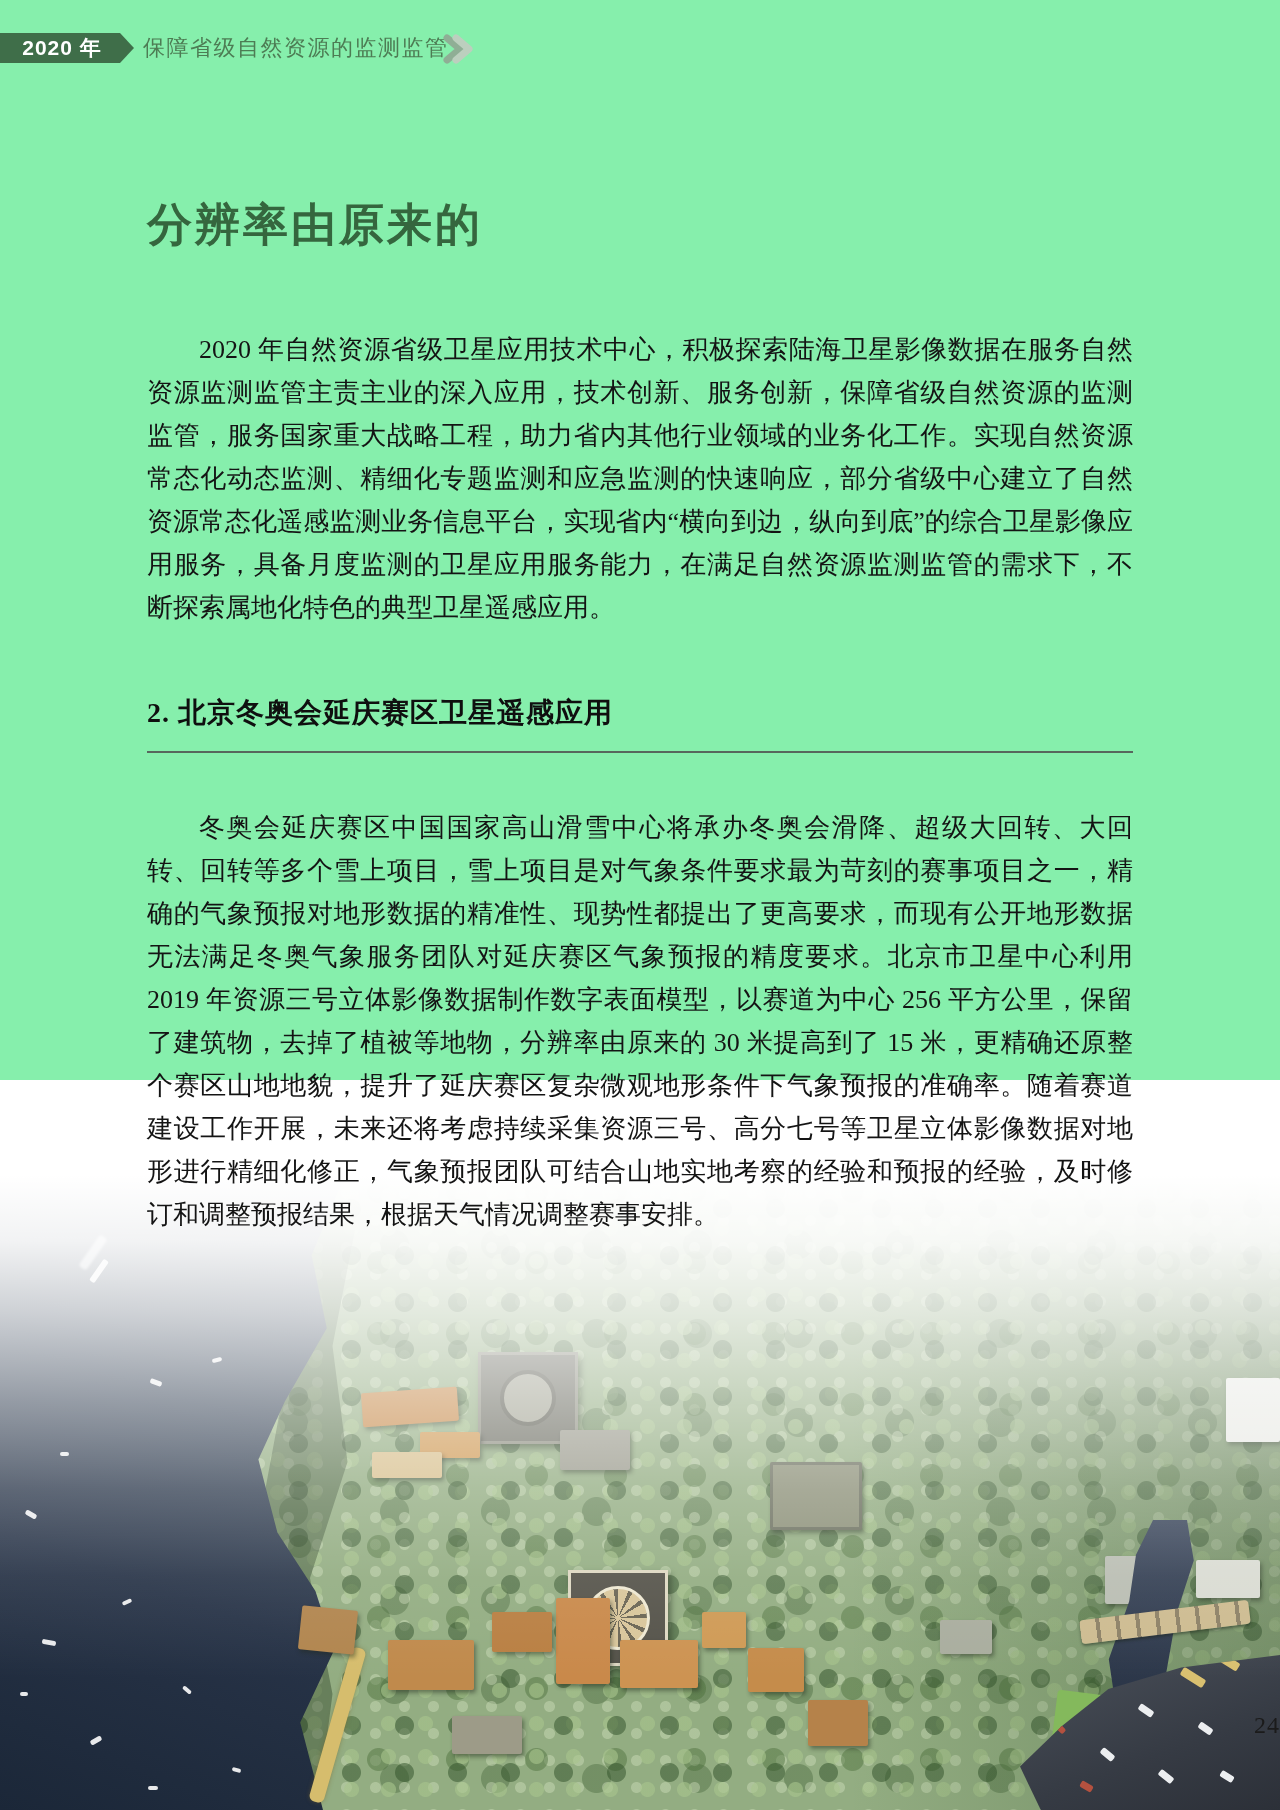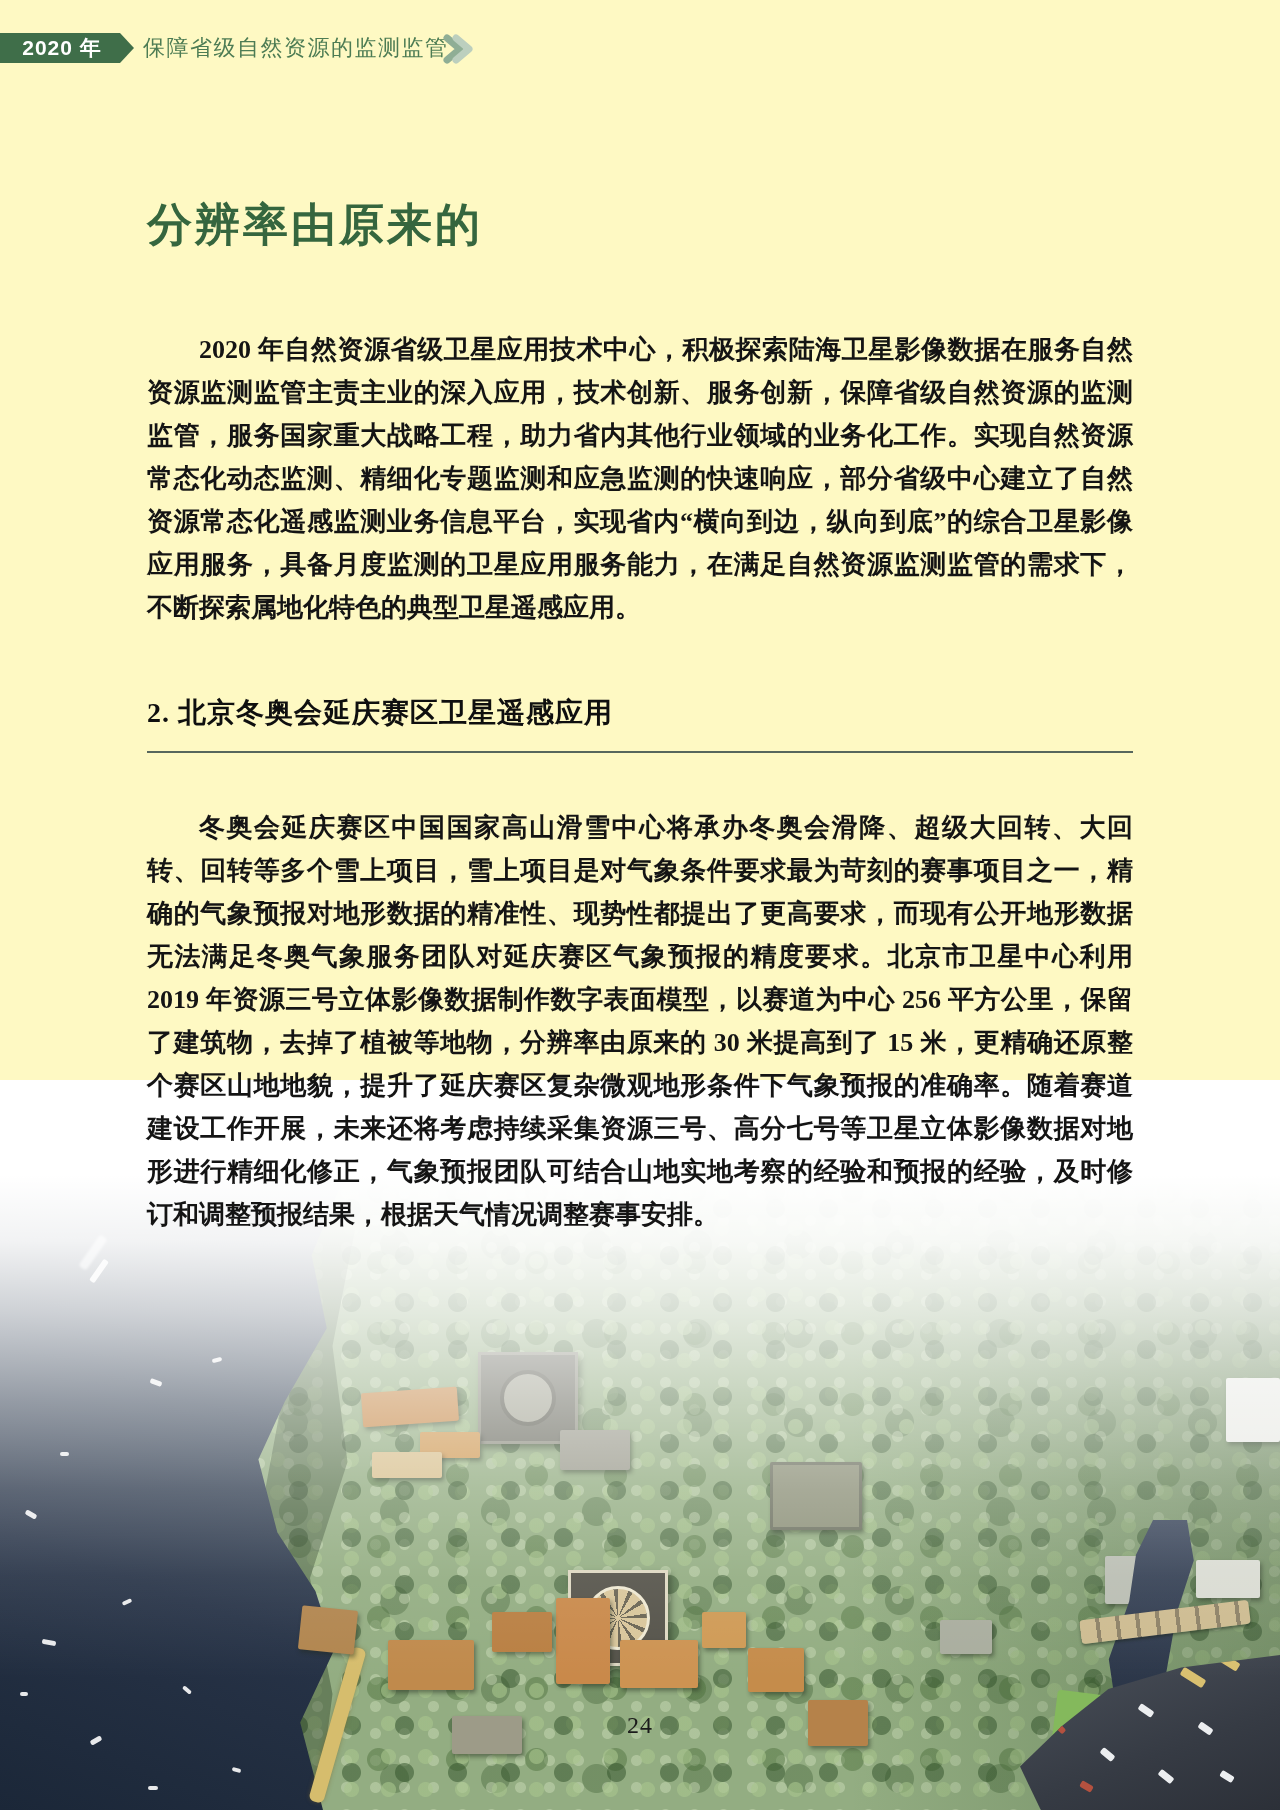--- a/index.html
+++ b/index.html
@@ -1,18 +1,18 @@
 <!DOCTYPE html>
 <html><head>
 <meta charset="utf-8">
 <style>
   html,body{margin:0;padding:0;background:#ffffff;}
   .page{
     position:relative;width:1280px;height:1810px;margin:0 auto;
-    background:#fef9c3;overflow:hidden;
+    background:#86efac;overflow:hidden;
     font-family:"Liberation Serif","DejaVu Serif",serif;color:#161616;
   }
   
   .hdr{position:absolute;left:0;top:33px;height:30px;width:100%;z-index:3;}
   .year-badge{
     position:absolute;left:0;top:0;width:134px;height:30px;
     background:#3f6e49;color:#ffffff;
     clip-path:polygon(0 0,120px 0,134px 50%,120px 100%,0 100%);
     display:flex;align-items:center;justify-content:center;
     font-family:"Liberation Sans","DejaVu Sans",sans-serif;
@@ -27,21 +27,21 @@
   
   .content{position:absolute;left:0;top:0;width:100%;z-index:2;}
   .page-heading{
     position:absolute;left:147px;top:196px;margin:0;
     font-size:45px;line-height:58px;font-weight:700;
     color:#35663e;letter-spacing:3px;
   }
   .body-par{
     position:absolute;left:147px;width:986px;margin:0;
     font-size:26px;line-height:43px;text-align:justify;
-    text-indent:2em;color:#141414;font-weight:bold;
+    text-indent:2em;color:#141414;
   }
   .par-1{top:328px;}
   .par-2{top:806px;}
   .section-heading{
     position:absolute;left:147px;top:691px;margin:0;
     font-size:28px;line-height:44px;font-weight:700;color:#0f0f0f;letter-spacing:1px;
   }
   .section-rule{
     position:absolute;left:147px;top:751px;width:986px;height:2px;
     background:#57675d;
@@ -129,21 +129,21 @@
     background:linear-gradient(180deg,
       #ffffff 0%, #ffffff 13%,
       rgba(255,255,255,.93) 22%,
       rgba(255,255,255,.74) 32%,
       rgba(255,255,255,.48) 44%,
       rgba(255,255,255,.24) 56%,
       rgba(255,255,255,.08) 68%,
       rgba(255,255,255,0) 82%);
   }
   .page-number{
-    position:absolute;left:0;top:1712px;width:100%;text-align:center;
+    position:absolute;left:0;top:1712px;width:100%;text-align:right;
     font-size:24px;color:#1b1b1b;z-index:4;letter-spacing:1px;
   }
 </style>
 </head>
 <body>
 
 <div class="page">
 
   <div class="hdr">
     <div class="year-badge">

